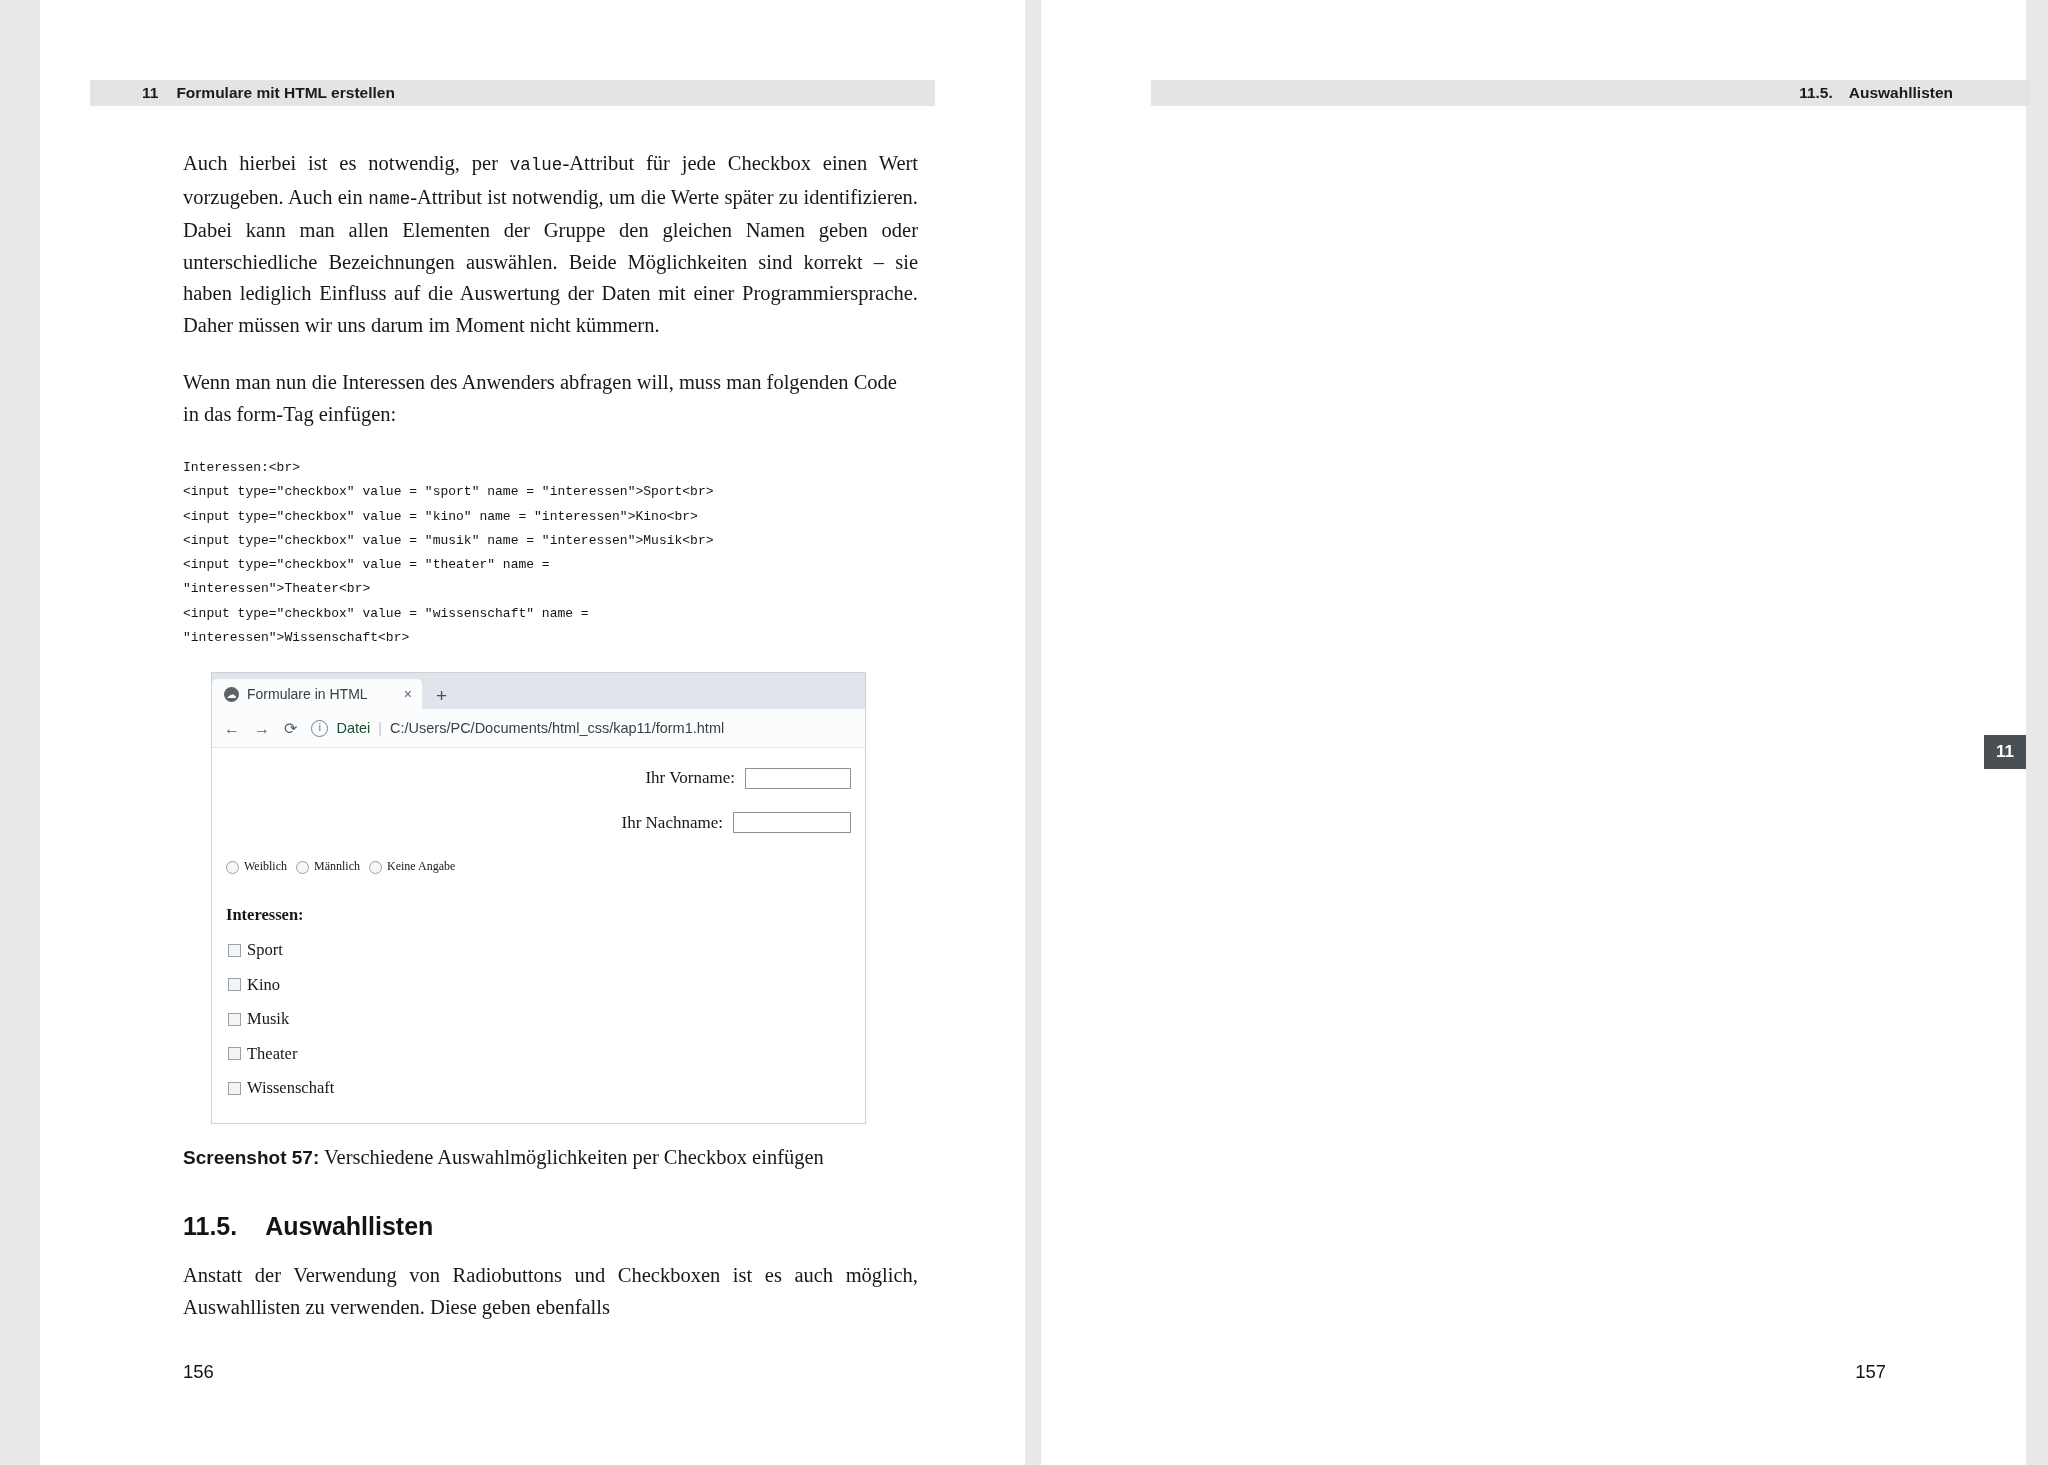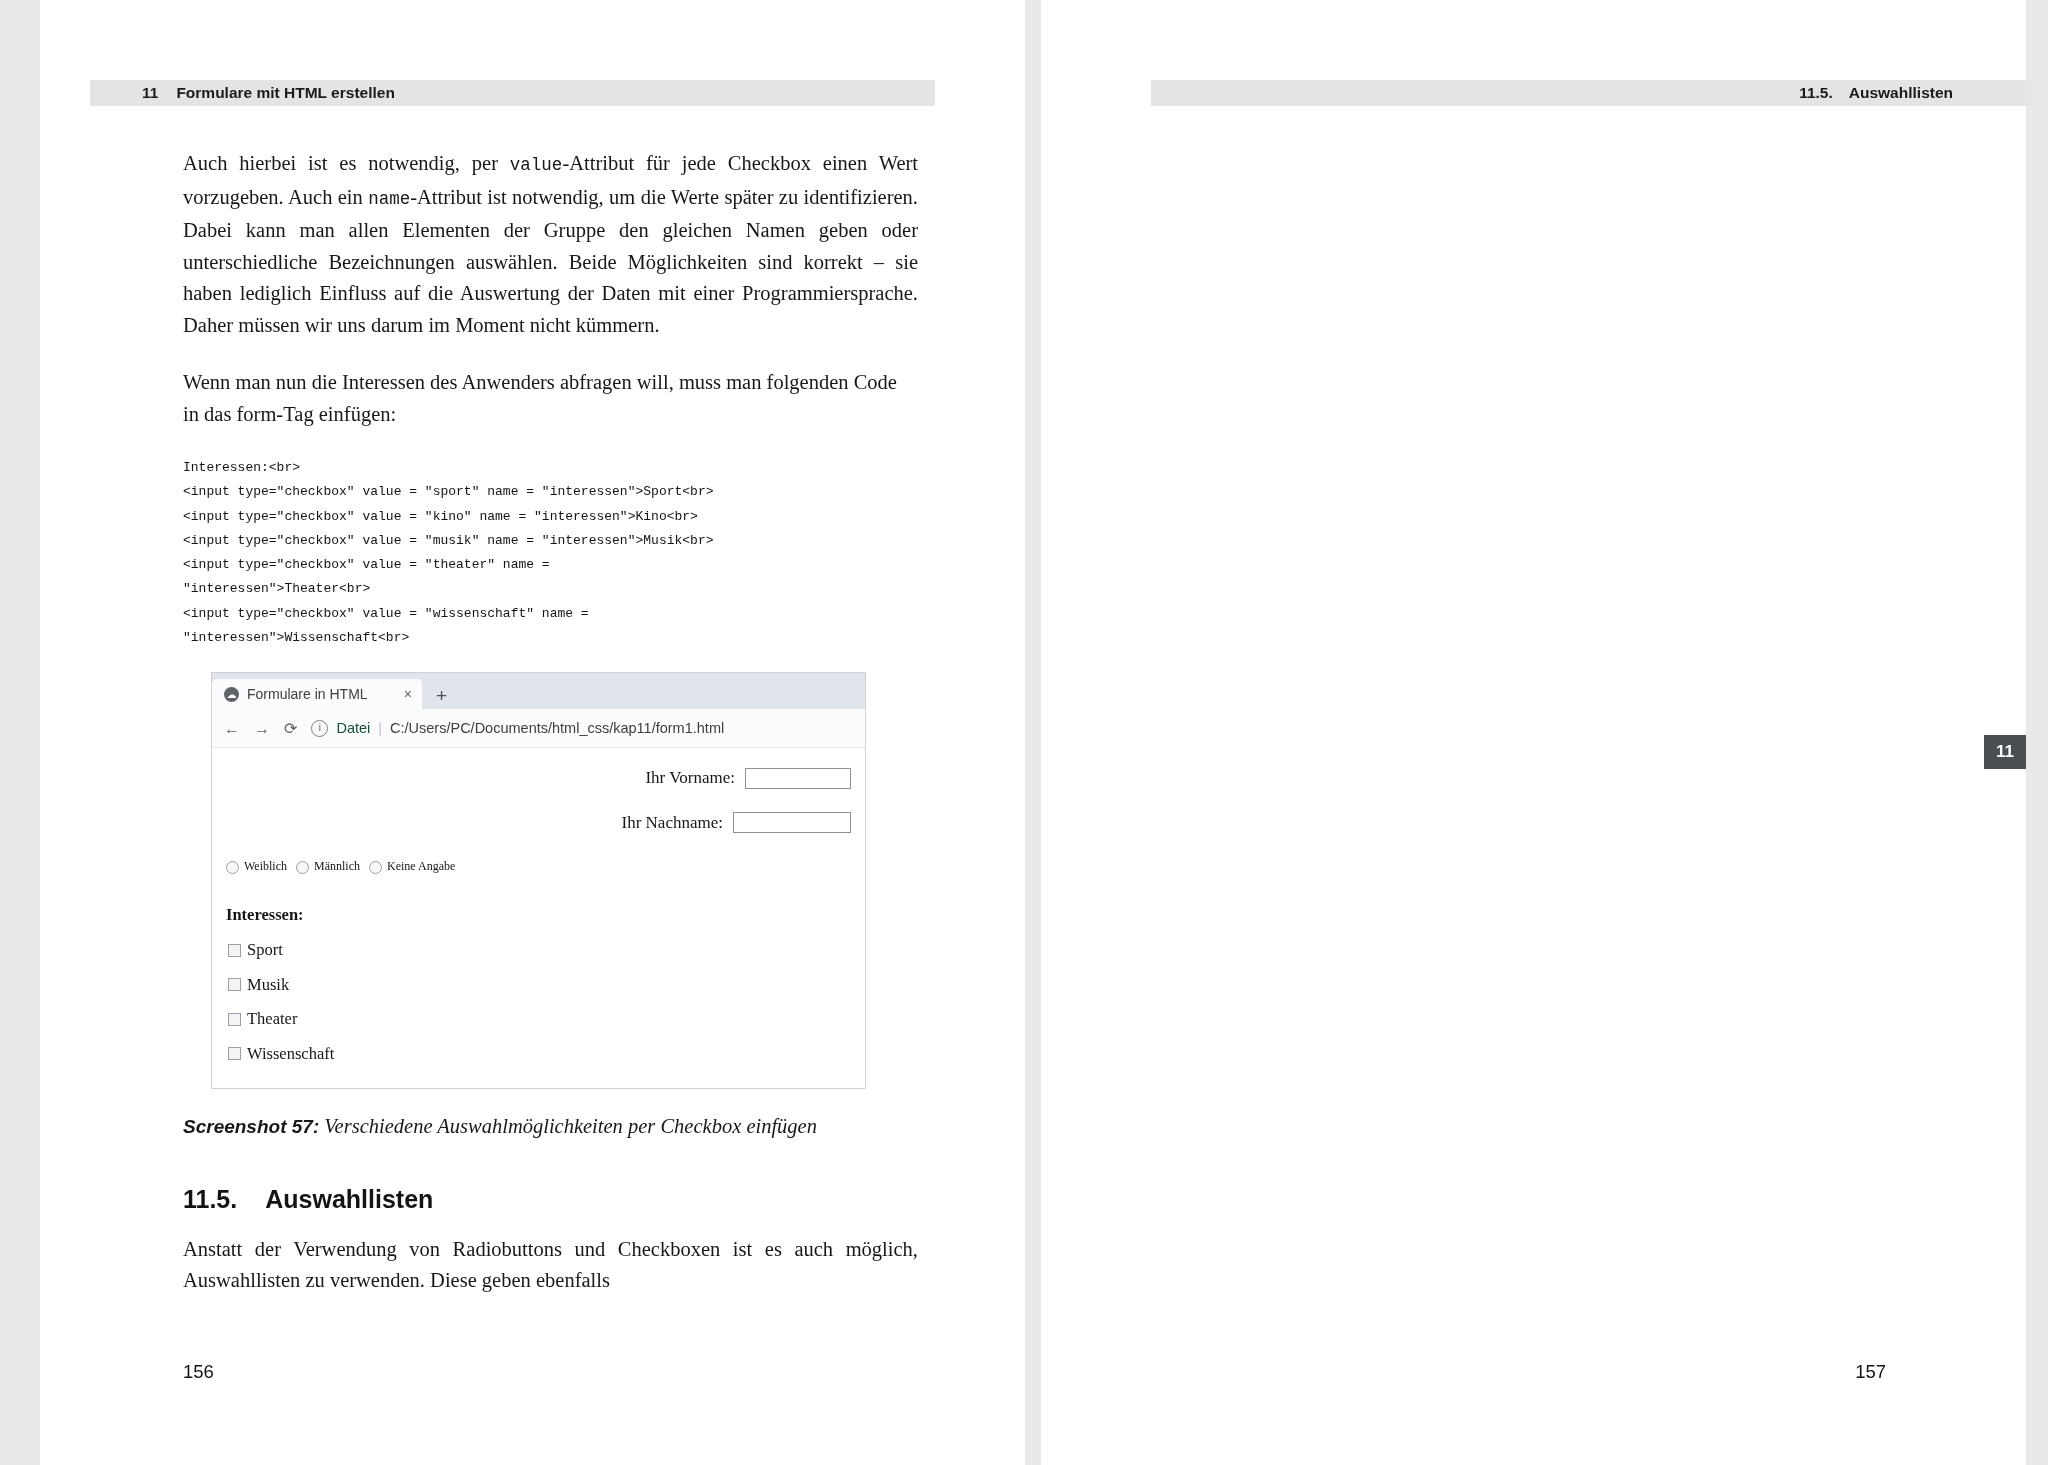--- a/index.html
+++ b/index.html
@@ -232,23 +232,22 @@
   }
   .checkbox {
     width: 11px; height: 11px;
     border: 1px solid #9aa0a6;
     background: #f3f4f5;
     display: inline-block;
   }
 
   .caption {
     font-size: 20.5px;
-    line-height: 30px;
+    line-height: 22px;
     margin: 0 0 26px 0;
-    font-style: italic;
   }
   .caption b { font-family: "Liberation Sans", sans-serif; font-size: 19px; }
 
   h2.sect {
     font-family: "Liberation Sans", sans-serif;
     font-size: 25px;
     font-weight: bold;
     margin: 42px 0 18px 0;
     color: #121416;
   }
@@ -352,20 +351,24 @@
               <span>Keine Angabe</span>
             </span>
           </div>
           <div class="ilabel">Interessen:</div>
           <div class="checkrow">
             <span class="checkbox"></span>
             <span>Sport</span>
           </div>
           <div class="checkrow">
             <span class="checkbox"></span>
+            <span>Kino</span>
+          </div>
+          <div class="checkrow">
+            <span class="checkbox"></span>
             <span>Musik</span>
           </div>
           <div class="checkrow">
             <span class="checkbox"></span>
             <span>Theater</span>
           </div>
           <div class="checkrow">
             <span class="checkbox"></span>
             <span>Wissenschaft</span>
           </div>

